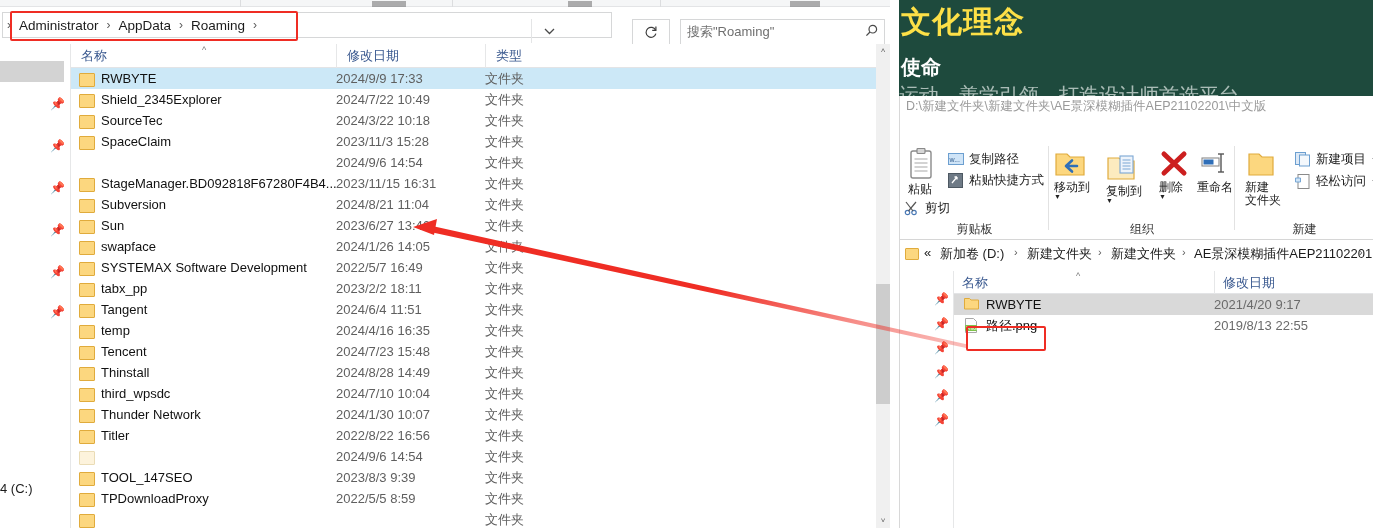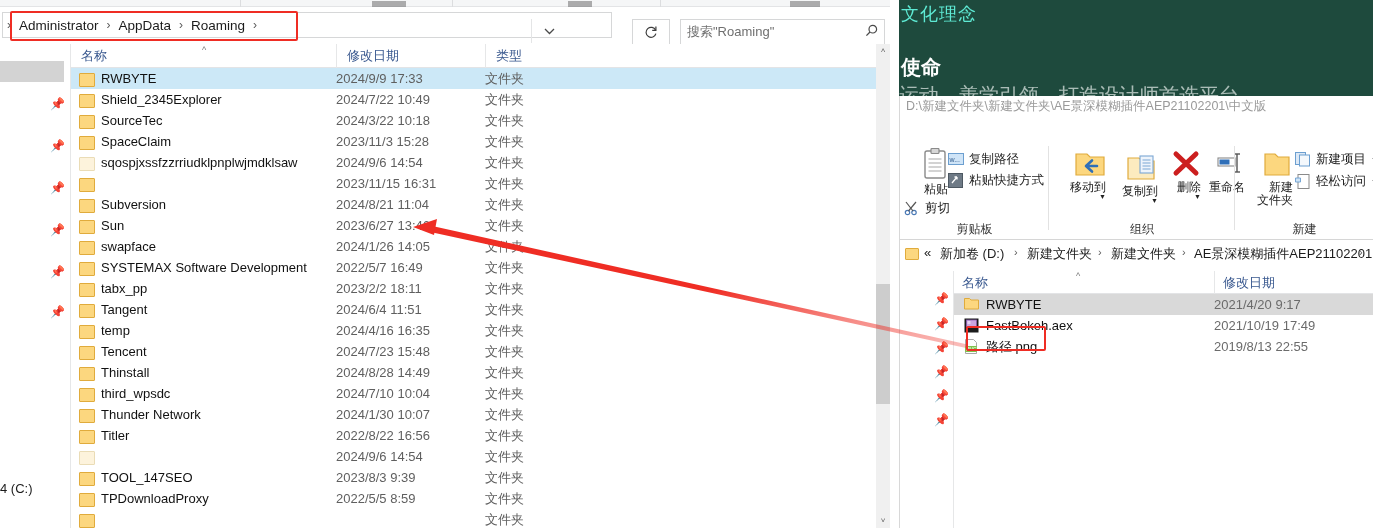--- a/index.html
+++ b/index.html
@@ -155,22 +155,22 @@
   .right-side {
     position: absolute; left: 899px; top: 0; width: 474px; height: 528px;
     overflow: hidden;
   }
   
   .green-bg {
     position: absolute; left: 0; top: 0; width: 474px; height: 528px;
     background: #1e4a3d;
   }
   .green-title {
-    position: absolute; left: 2px; top: 2px; font-size: 18px; font-weight: normal;
-    color: #5eead4; white-space: nowrap; letter-spacing: 1px;
+    position: absolute; left: 2px; top: 2px; font-size: 30px; font-weight: bold;
+    color: #fde047; white-space: nowrap; letter-spacing: 1px;
   }
   .green-sub {
     position: absolute; left: 2px; top: 54px; font-size: 20px; font-weight: bold;
     color: #ffffff; white-space: nowrap;
   }
   .green-body {
     position: absolute; left: 0px; top: 82px; font-size: 20px;
     color: #d9e3df; white-space: nowrap; opacity: .75;
   }
 
@@ -206,21 +206,21 @@
   }
   .rgroup { position: absolute; top: 0; height: 98px; }
   .rgroup .gsep {
     position: absolute; right: 0; top: 4px; width: 1px; height: 84px; background: #e2e2e2;
   }
   .glabel {
     position: absolute; bottom: 2px; width: 100%; text-align: center;
     font-size: 12px; color: #333;
   }
   .rbtn {
-    position: absolute; display: flex; flex-direction: column; align-items: flex-end;
+    position: absolute; display: flex; flex-direction: column; align-items: flex-start;
     font-size: 12px; color: #222;
   }
   .rbtn .cap { text-align: center; line-height: 13px; white-space: nowrap; }
   .rsmall {
     position: absolute; display: flex; align-items: center; font-size: 12.5px; color: #1b1b1b;
     white-space: nowrap;
   }
   .rsmall .sico { width: 16px; height: 15px; margin-right: 5px; flex: 0 0 auto; }
 
   
@@ -374,30 +374,27 @@
         </div>
         <div class="row">
           <div class="fname">
             <span class="folder-ico"></span>
             <span>SpaceClaim</span>
           </div>
           <div class="fdate">2023/11/3 15:28</div>
           <div class="ftype">文件夹</div>
         </div>
         <div class="row">
-          <div class="fname">
-            <span class="folder-ico pale"></span>
-            <span>sqospjxssfzzrriudklpnplwjmdklsaw</span>
-          </div>
           <div class="fdate">2024/9/6 14:54</div>
           <div class="ftype">文件夹</div>
         </div>
         <div class="row">
           <div class="fname">
             <span class="folder-ico"></span>
+            <span>StageManager.BD092818F67280F4B4...</span>
           </div>
           <div class="fdate">2023/11/15 16:31</div>
           <div class="ftype">文件夹</div>
         </div>
         <div class="row">
           <div class="fname">
             <span class="folder-ico"></span>
             <span>Subversion</span>
           </div>
           <div class="fdate">2024/8/21 11:04</div>
@@ -720,31 +717,20 @@
 
       <div class="rw-list" id="right-list">
           <div class="rrow sel">
             <div class="n">
               <span class="ico"><svg width="15" height="13" viewBox="0 0 15 13">
                   <path d="M0.5 1.5 h5 l1.5 1.5 h7.5 v9 H0.5 Z" fill="#fcd77f" stroke="#e0ab3c" stroke-width="1"></path>
                 </svg></span>
               <span>RWBYTE</span>
             </div>
             <div class="d">2021/4/20 9:17</div>
-          </div>
-          <div class="rrow">
-            <div class="n">
-              <span class="ico"><svg width="15" height="15" viewBox="0 0 15 15">
-                  <rect x="0.5" y="0.5" width="14" height="14" fill="#1b1b1b"></rect>
-                  <rect x="2.5" y="2" width="10" height="7" fill="#c9a6e0" stroke="#8a5fb0" stroke-width="0.8"></rect>
-                  <rect x="3.5" y="3" width="3" height="3" fill="#e6d4f2"></rect>
-                </svg></span>
-              <span>FastBokeh.aex</span>
-            </div>
-            <div class="d">2021/10/19 17:49</div>
           </div>
           <div class="rrow">
             <div class="n">
               <span class="ico"><svg width="15" height="15" viewBox="0 0 15 15">
                   <path d="M1.5 0.5 h8 l3 3 v11 h-11 Z" fill="#fdfdfd" stroke="#a8a8a8" stroke-width="1"></path>
                   <rect x="1" y="7" width="12" height="6" fill="#7ec24a" rx="1"></rect>
                   <text x="2" y="12" font-size="5" fill="#fff" font-family="Liberation Sans, sans-serif">PNG</text>
                 </svg></span>
               <span>路径.png</span>
             </div>

